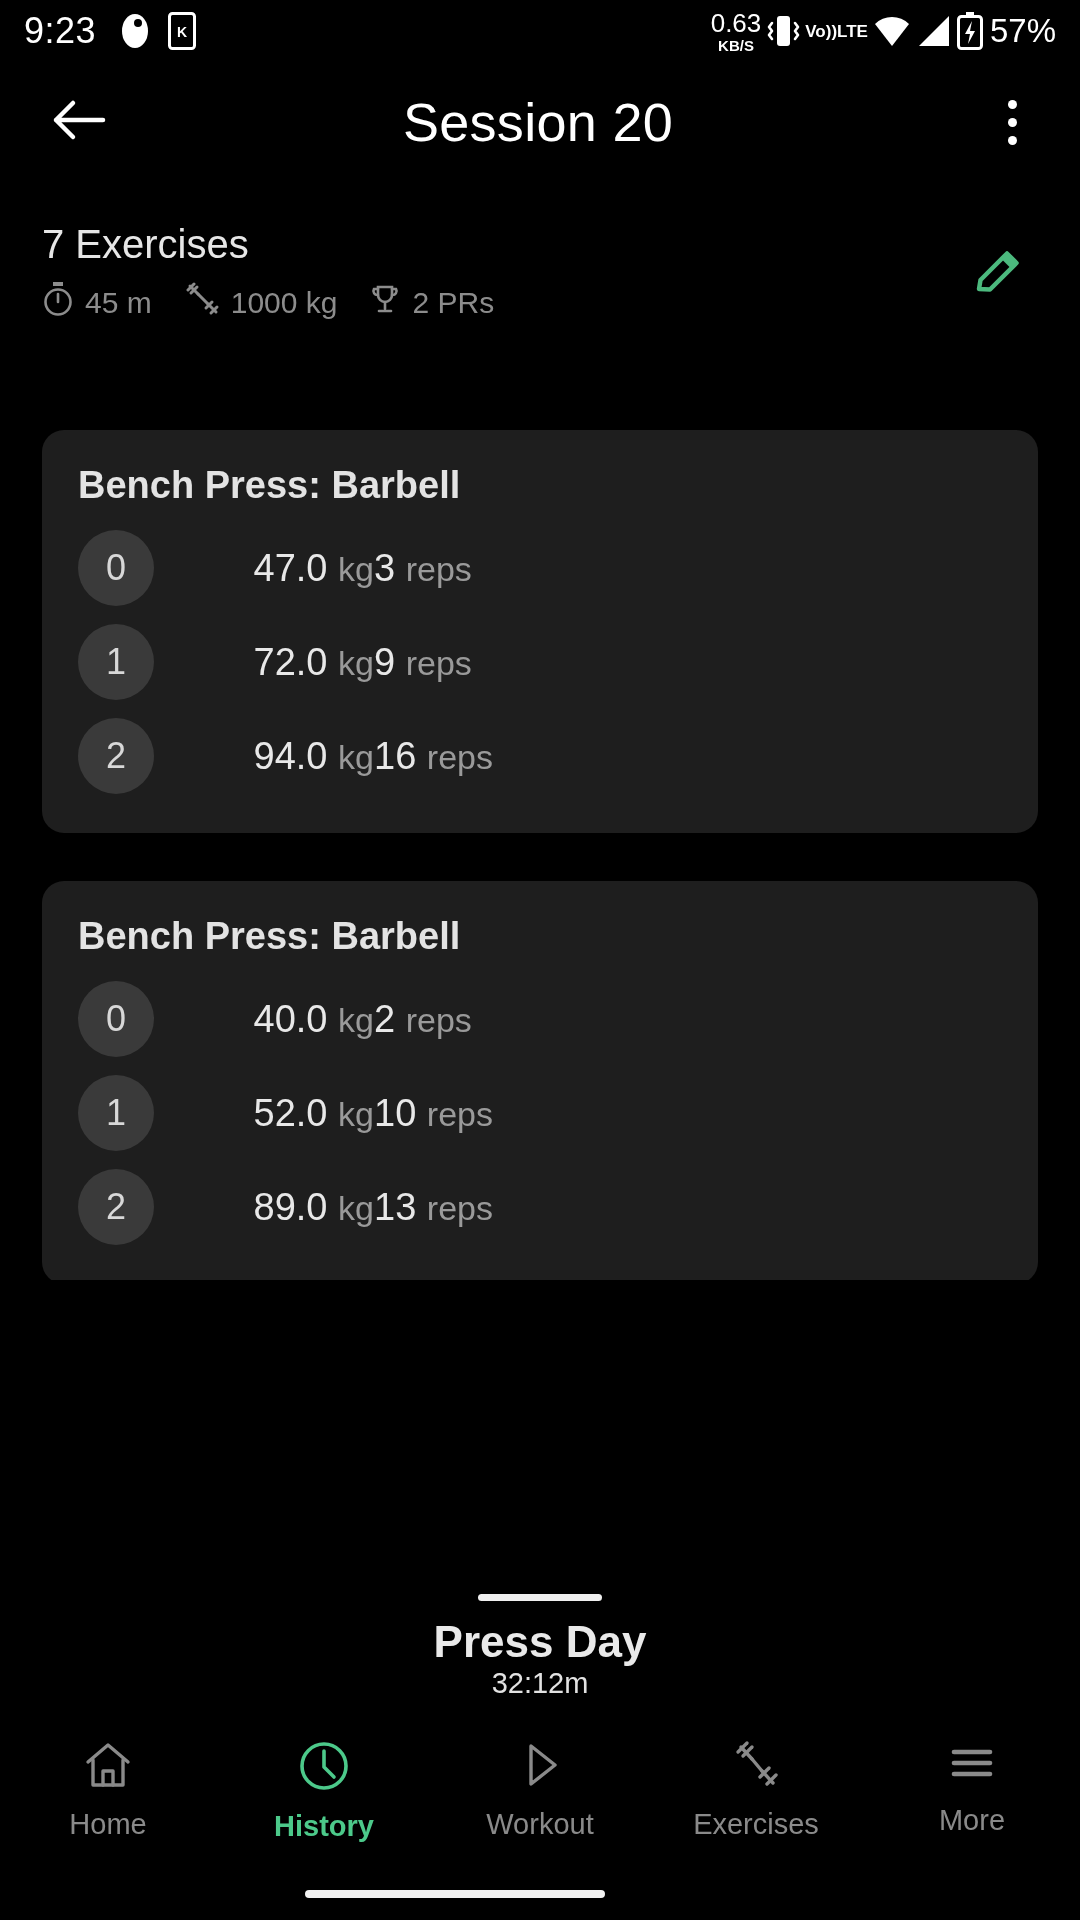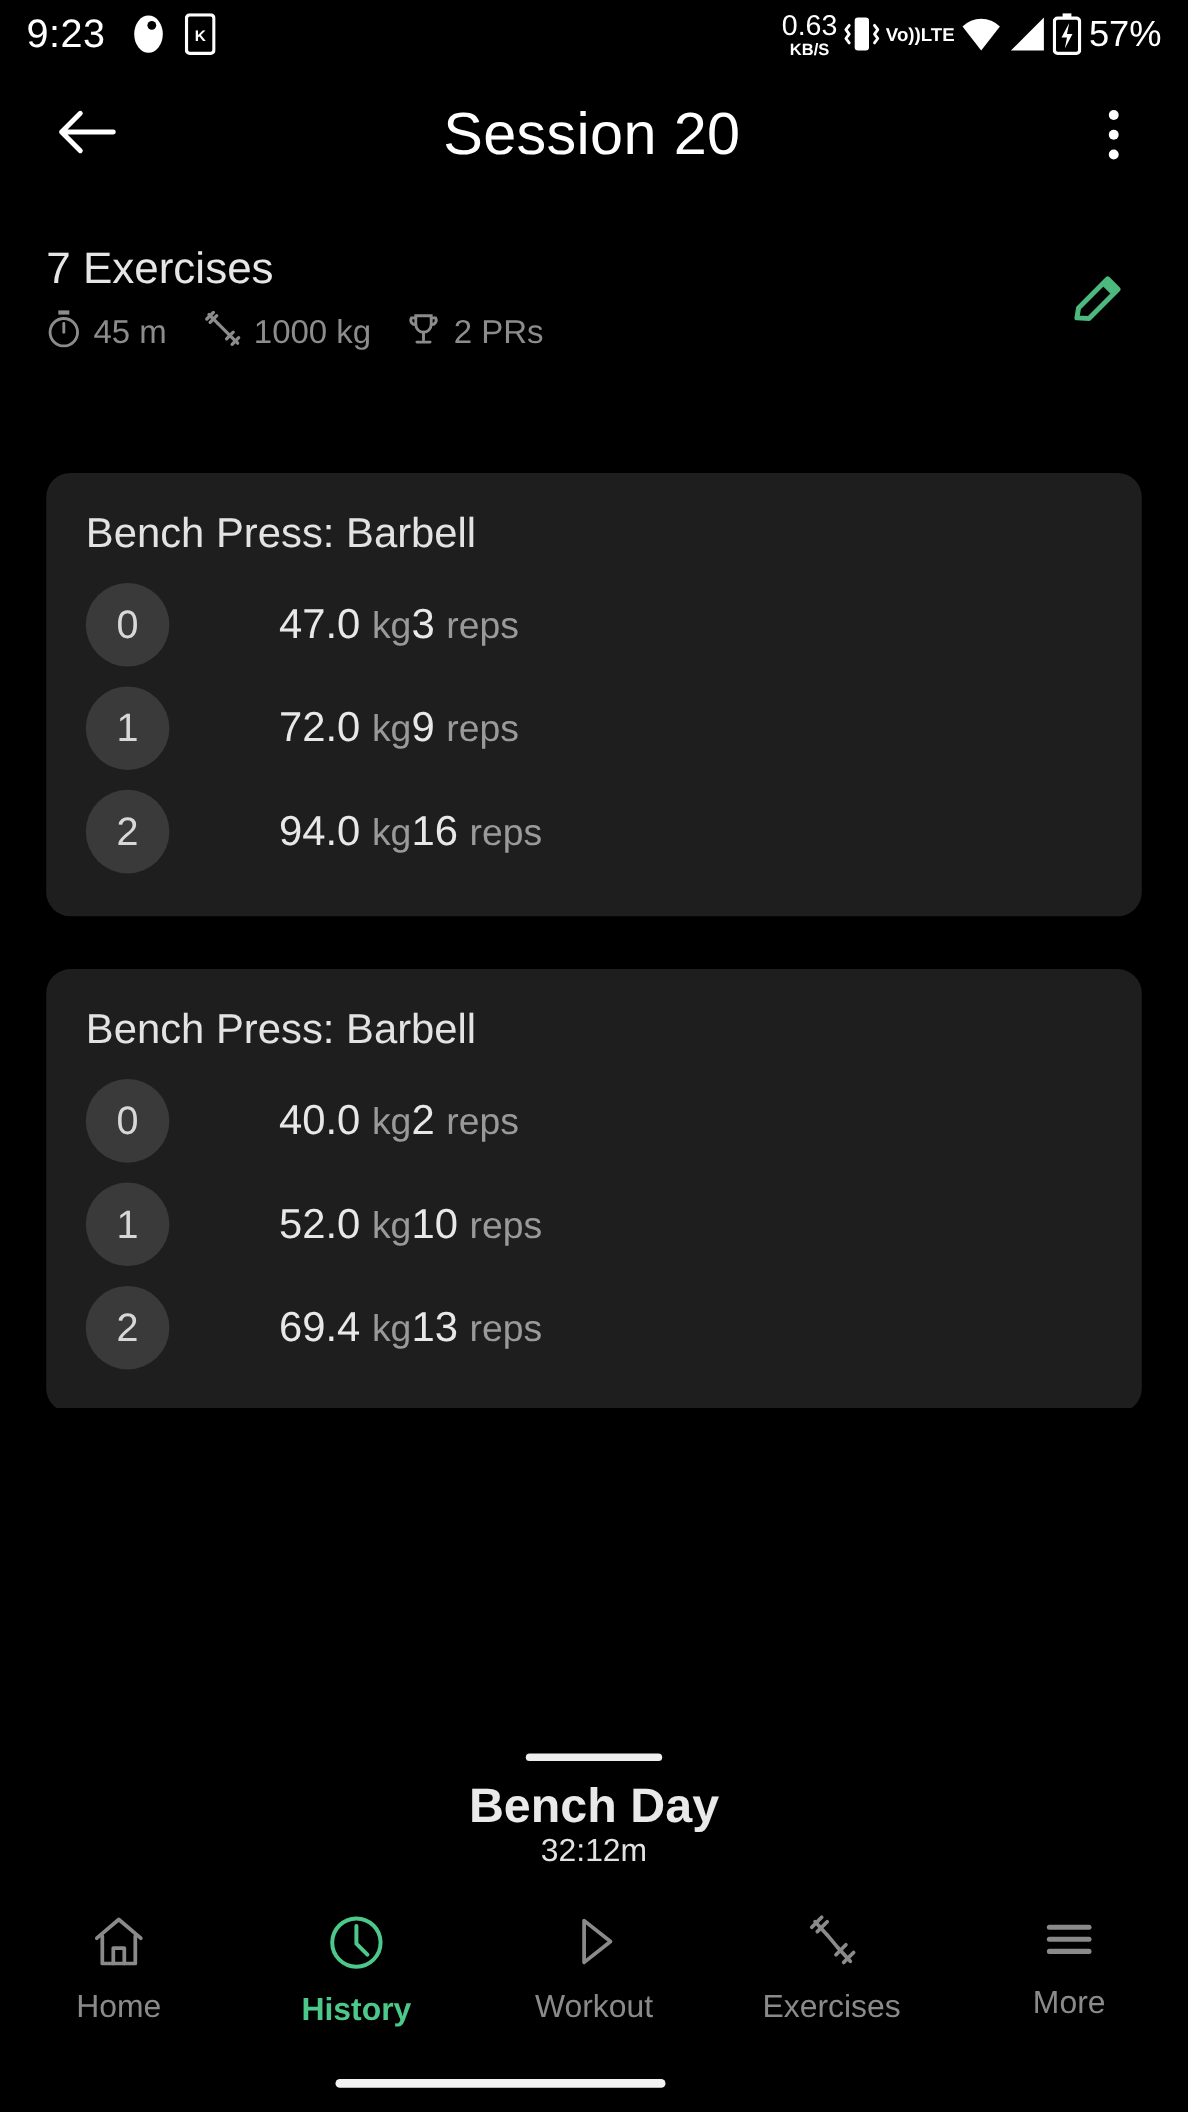--- a/index.html
+++ b/index.html
@@ -55,21 +55,21 @@
   .stats { display:flex; align-items:center; margin-top:16px; gap:32px; }
   .stat { display:flex; align-items:center; gap:11px; color:#8c8c8c; font-size:30px; }
   .edit-btn { width:78px; height:78px; display:flex; align-items:center;
     justify-content:center; margin-top:14px; cursor:pointer; }
 
   
   .cards { position:absolute; top:430px; left:0; width:1080px; height:850px;
     padding:0 42px; overflow:hidden; }
   .card { background:#1e1e1e; border-radius:22px; padding:34px 36px 30px 36px;
     margin-bottom:48px; }
-  .card-title { color:#e3e3e3; font-size:38px; font-weight:400; margin-bottom:14px; }
+  .card-title { color:#e3e3e3; font-size:38px; font-weight:700; margin-bottom:14px; }
   .setrow { display:flex; align-items:center; height:94px; }
   .badge { width:76px; height:76px; border-radius:50%; background:#3a3a3a;
     display:flex; align-items:center; justify-content:center;
     color:#d8d8d8; font-size:36px; }
   .weight { margin-left:30px; width:190px; color:#e8e8e8; font-size:38px;text-align:right; }
   .weight .unit { color:#9a9a9a; font-size:34px; }
   .reps { color:#e8e8e8; font-size:38px; }
   .reps .unit { color:#9a9a9a; font-size:34px; }
 
   
@@ -258,30 +258,30 @@
         <div class="weight"><span>40.0</span> <span class="unit">kg</span></div>
         <div class="reps"><span>2</span> <span class="unit">reps</span></div>
       </div>
       <div class="setrow">
         <div class="badge">1</div>
         <div class="weight"><span>52.0</span> <span class="unit">kg</span></div>
         <div class="reps"><span>10</span> <span class="unit">reps</span></div>
       </div>
       <div class="setrow">
         <div class="badge">2</div>
-        <div class="weight"><span>69.4</span> <span class="unit">kg</span></div>
+        <div class="weight"><span>89.0</span> <span class="unit">kg</span></div>
         <div class="reps"><span>13</span> <span class="unit">reps</span></div>
       </div>
     </div>
 
   </div>
 
   <div class="sheet">
     <div class="handle"></div>
-    <div class="sheet-title">Bench Day</div>
+    <div class="sheet-title">Press Day</div>
     <div class="sheet-sub">32:12m</div>
   </div>
 
   <div class="navbar">
 
     <div class="navitem">
       <span>
         <svg width="52" height="50" viewBox="0 0 52 50">
           <g fill="none" stroke="#8a8a8a" stroke-width="3.4" stroke-linejoin="round" stroke-linecap="round">
             <path d="M6 22 L26 5 L46 22"></path>

